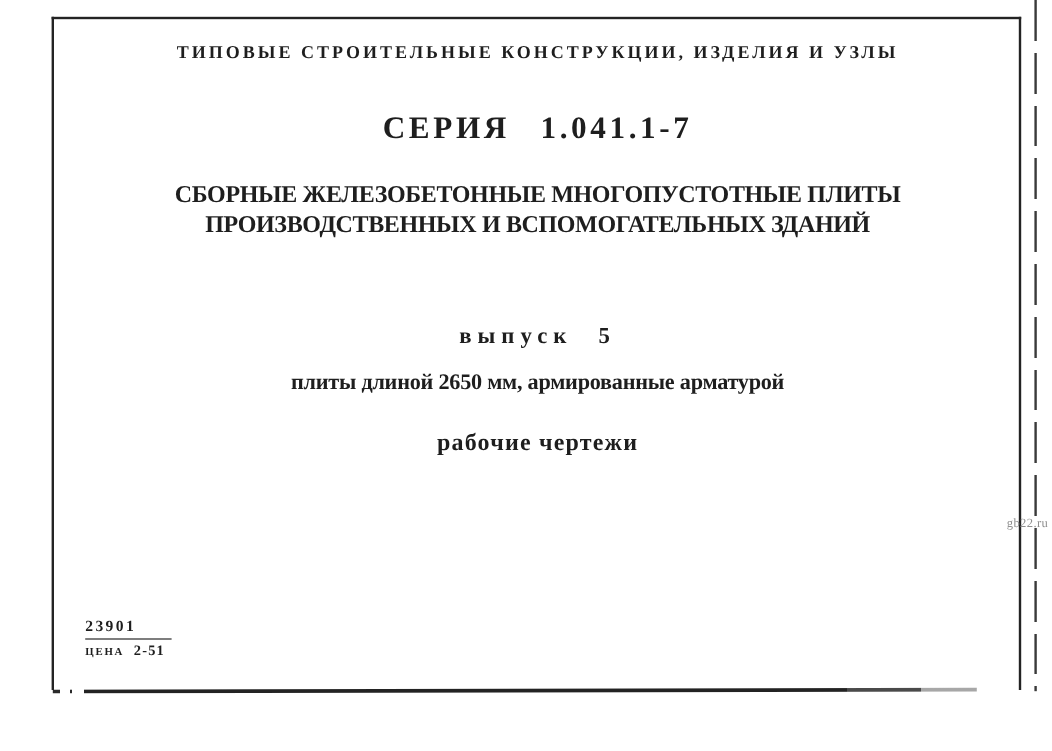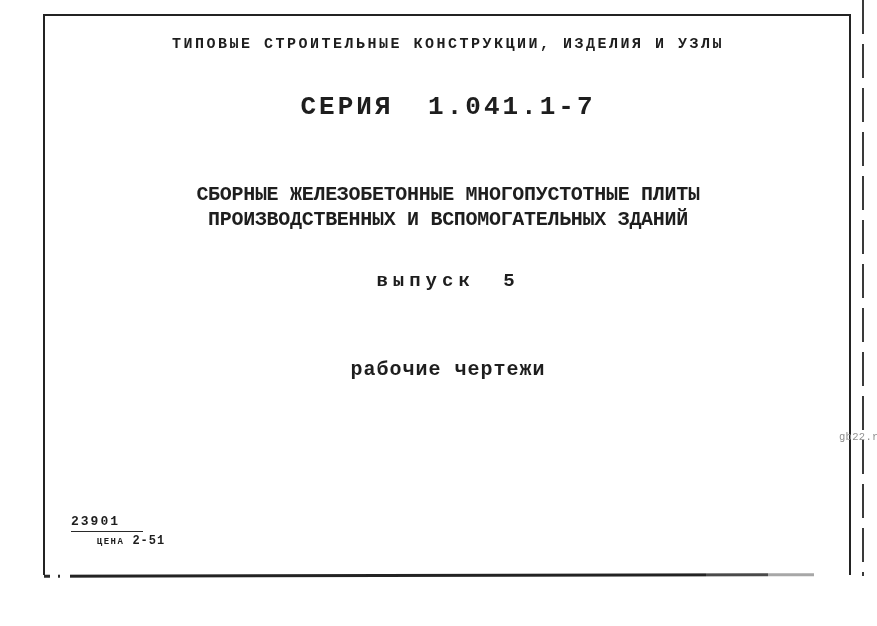--- a/index.html
+++ b/index.html
@@ -6,21 +6,21 @@
     margin: 0;
     padding: 0;
     background: #ffffff;
   }
   .scan {
     position: relative;
     width: 877px;
     height: 626px;
     background: #ffffff;
     overflow: hidden;
-    font-family: Liberation Mono, monospace;
+    font-family: Liberation Serif, serif;
     color: #1e1e1e;
   }
   
   .frame {
     position: absolute;
     left: 43px;
     top: 14px;
     width: 808px;
     height: 561px;
     border-left: 2px solid #232323;
@@ -83,21 +83,20 @@
   }
   .main-title {
     position: absolute;
     left: 0;
     top: 150px;
     width: 100%;
     font-size: 20px;
     font-weight: 700;
     letter-spacing: -0.3px;
     line-height: 25px;
-    margin-top: 32px;
   }
   .issue-line {
     position: absolute;
     left: 0;
     top: 270px;
     width: 100%;
     font-size: 19px;
     font-weight: 600;
     letter-spacing: 5px;
     word-spacing: 12px;
@@ -139,21 +138,20 @@
     width: 72px;
     height: 0;
     border-bottom: 1.5px solid #2a2a2a;
     margin-bottom: 2px;
   }
   .stamp-price {
     font-size: 12px;
     font-weight: 700;
     letter-spacing: 1px;
     white-space: nowrap;
-    text-align: center;
   }
   .stamp-price .price-label {
     font-size: 9px;
     font-weight: 700;
     letter-spacing: 1.5px;
     margin-right: 8px;
   }
   .watermark {
     position: absolute;
     left: 839px;
@@ -180,20 +178,21 @@
     <div class="series-line">СЕРИЯ 1.041.1-7</div>
 
     <div class="main-title">
       <div>СБОРНЫЕ ЖЕЛЕЗОБЕТОННЫЕ МНОГОПУСТОТНЫЕ ПЛИТЫ</div>
       <div>ПРОИЗВОДСТВЕННЫХ И ВСПОМОГАТЕЛЬНЫХ ЗДАНИЙ</div>
     </div>
 
     <div class="issue-line">выпуск 5</div>
 
     <div class="subtitle">
+      <div>плиты длиной 2650 мм, армированные арматурой</div>
     </div>
 
     <div class="doc-type">рабочие чертежи</div>
   </div>
 
   <div class="stamp">
     <div class="stamp-number">23901</div>
     <div class="stamp-rule"></div>
     <div class="stamp-price">
       <span class="price-label">ЦЕНА</span><span>2-51</span>

